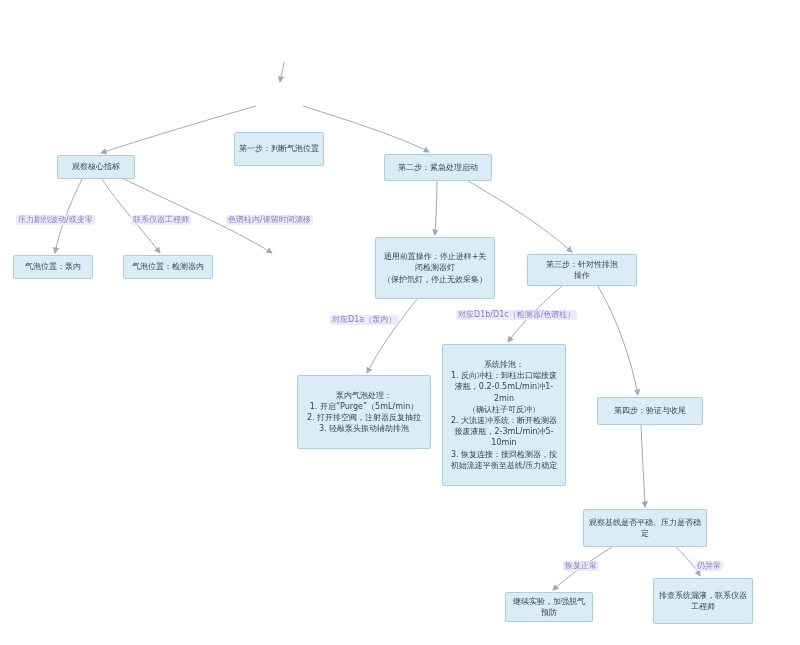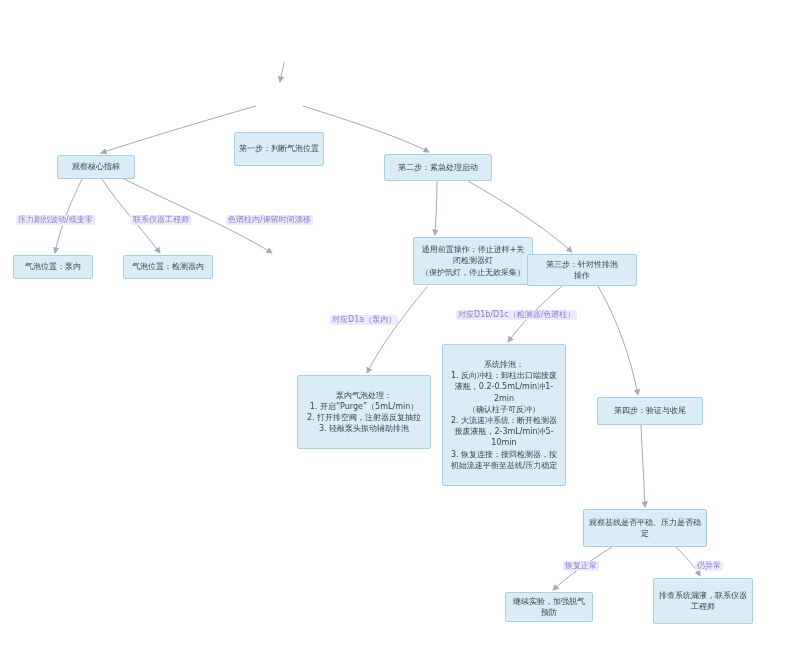--- a/index.html
+++ b/index.html
@@ -72,21 +72,21 @@
 
   <div class="node" style="left:57px; top:155px; width:78px; height:24px;">观察核心指标</div>
 
   <div class="node" style="left:384px; top:154px; width:108px; height:27px;">第二步：紧急处理启动</div>
 
   <div class="node" style="left:13px; top:255px; width:80px; height:24px;">气泡位置：泵内</div>
 
   <div class="node" style="left:123px; top:255px; width:90px; height:24px;">气泡位置：检测器内</div>
 
 
-  <div class="node" style="left:375px; top:237px; width:120px; height:48px;margin-left:38px;">通用前置操作：停止进样+关闭检测器灯
+  <div class="node" style="left:375px; top:237px; width:120px; height:62px;">通用前置操作：停止进样+关闭检测器灯
 （保护氘灯，停止无效采集）</div>
 
   <div class="node" style="left:527px; top:254px; width:110px; height:32px;">第三步：针对性排泡
 操作</div>
 
   <div class="node" style="left:297px; top:375px; width:134px; height:74px;">泵内气泡处理：
 1. 开启“Purge”（5mL/min）
 2. 打开排空阀，注射器反复抽拉
 3. 轻敲泵头振动辅助排泡</div>
 

